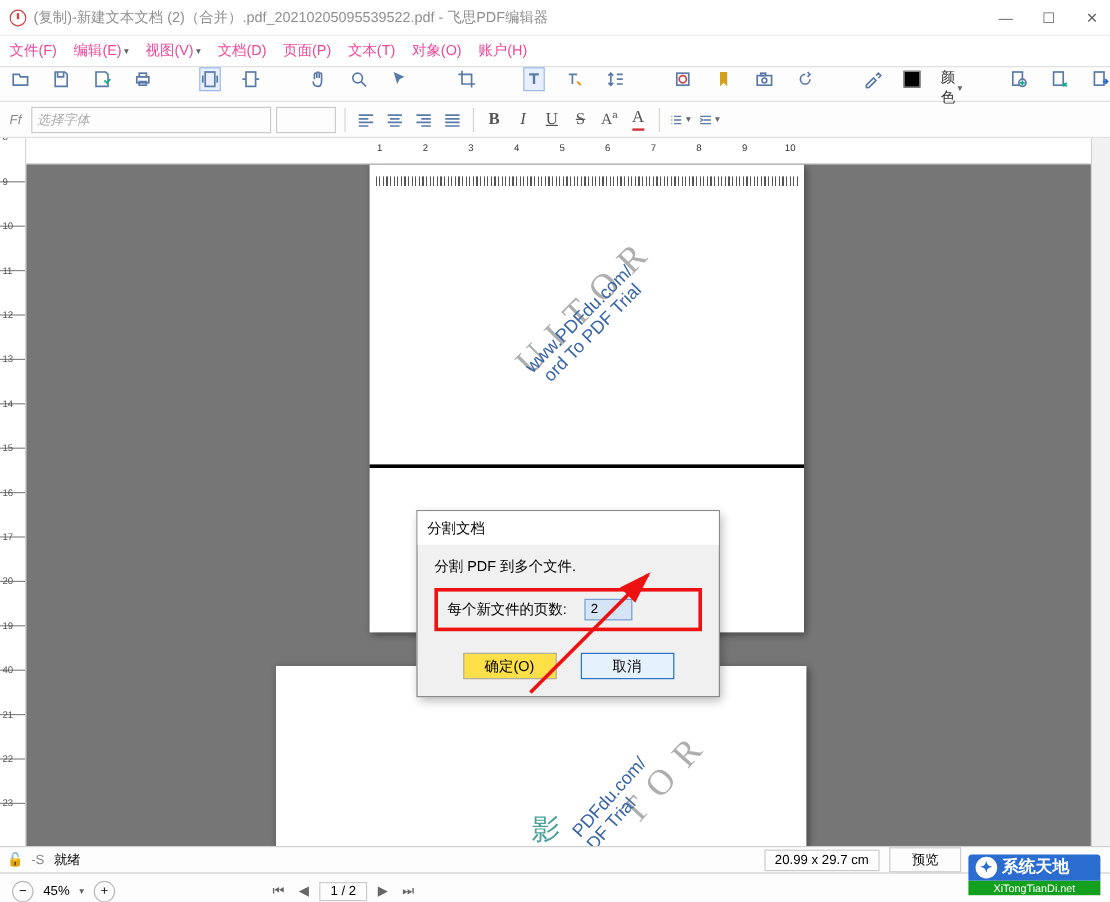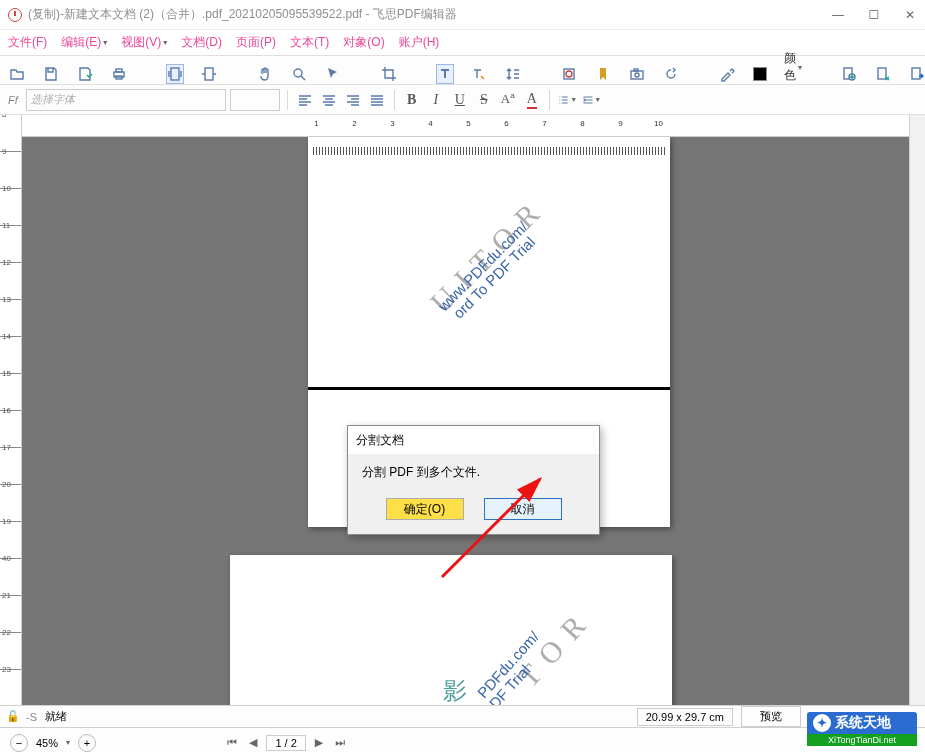--- a/index.html
+++ b/index.html
@@ -5,21 +5,21 @@
 * { margin: 0; padding: 0; box-sizing: border-box; font-family: "Microsoft YaHei", "SimSun", sans-serif; }
 body { width: 925px; height: 752px; background: #fff; overflow: hidden; position: relative; font-size: 12px; }
 .titlebar { height: 30px; background: #fff; display: flex; align-items: center; padding: 0 8px; border-bottom: 1px solid #eee; }
 .titlebar-logo { width: 14px; height: 14px; border-radius: 50%; border: 1px solid #c44; position: relative; margin-right: 6px; }
 .titlebar-logo:after { content: ""; width: 2px; height: 5px; background: #c44; position: absolute; left: 5px; top: 2px; }
 .titlebar-text { color: #8f8f8f; flex: 1; font-size: 12px; }
 .win-controls { display: flex; gap: 22px; align-items: center; color: #555; }
 .win-btn { width: 14px; height: 14px; display: flex; align-items: center; justify-content: center; cursor: pointer; color: #666; }
 .menubar { height: 25px; display: flex; align-items: center; padding: 0 8px; gap: 14px; }
 .menu-item { font-size: 12px; color: #ec4899; cursor: pointer; }
-.toolbar { height: 30px; display: flex; align-items: flex-end; padding: 0 8px; border-top: 1px solid #e0e0e0; border-bottom: 1px solid #e0e0e0; gap: 16px; background: #fdfdfd;}
+.toolbar { height: 30px; display: flex; align-items: flex-start; padding: 0 8px; border-top: 1px solid #e0e0e0; border-bottom: 1px solid #e0e0e0; gap: 16px; background: #fdfdfd;}
 .tb-sep { width: 1px; height: 20px; background: #d8d8d8; margin: 0 3px; }
 .tb-btn { width: 20px; height: 20px; display: flex; align-items: center; justify-content: center; cursor: pointer; border: 1px solid transparent; color: #555; }
 .tb-dd { display: flex; align-items: center; gap: 2px; }
 .tb-dd:after { content: "▾"; font-size: 8px; color: #666; }
 .formatbar { height: 30px; display: flex; align-items: center; padding: 0 8px; border-bottom: 1px solid #e0e0e0; gap: 4px; background: #fdfdfd;}
 .font-sel { width: 200px; height: 22px; border: 1px solid #ccc; padding: 0 4px; display: flex; align-items: center; color: #aaa; font-style: italic; font-size: 11px;}
 .size-sel { width: 50px; height: 22px; border: 1px solid #ccc; }
 .workarea { position: relative; height: 590px; display: flex; }
 .vruler { width: 22px; background: #fff; border-right: 1px solid #ccc; position: relative; font-size: 8px; color: #555; overflow:hidden;}
 .vr-tick { height: 37px; text-align: left; padding-left: 2px; border-bottom: 1px solid #888; position: relative;}
@@ -383,20 +383,24 @@
         </div>
         <div class="teal-mark">影</div>
       </div>
 
       <div class="dialog">
         <div class="dlg-title">分割文档</div>
         <div class="dlg-body">
           <div class="dlg-desc">
             <div>分割 PDF 到多个文件.</div>
           </div>
+          <div class="dlg-row">
+            <span>每个新文件的页数:</span>
+            <input class="dlg-input" value="2" style="">
+          </div>
           <div class="dlg-btns">
             <button class="dlg-btn">确定(O)</button>
             <button class="dlg-btn cancel">取消</button>
           </div>
         </div>
       </div>
 
       <svg class="arrow" style="left:400px;top:330px" width="160" height="120">
         <defs>
             <marker id="ah" markerWidth="10" markerHeight="10" refX="8" refY="3" orient="auto">

